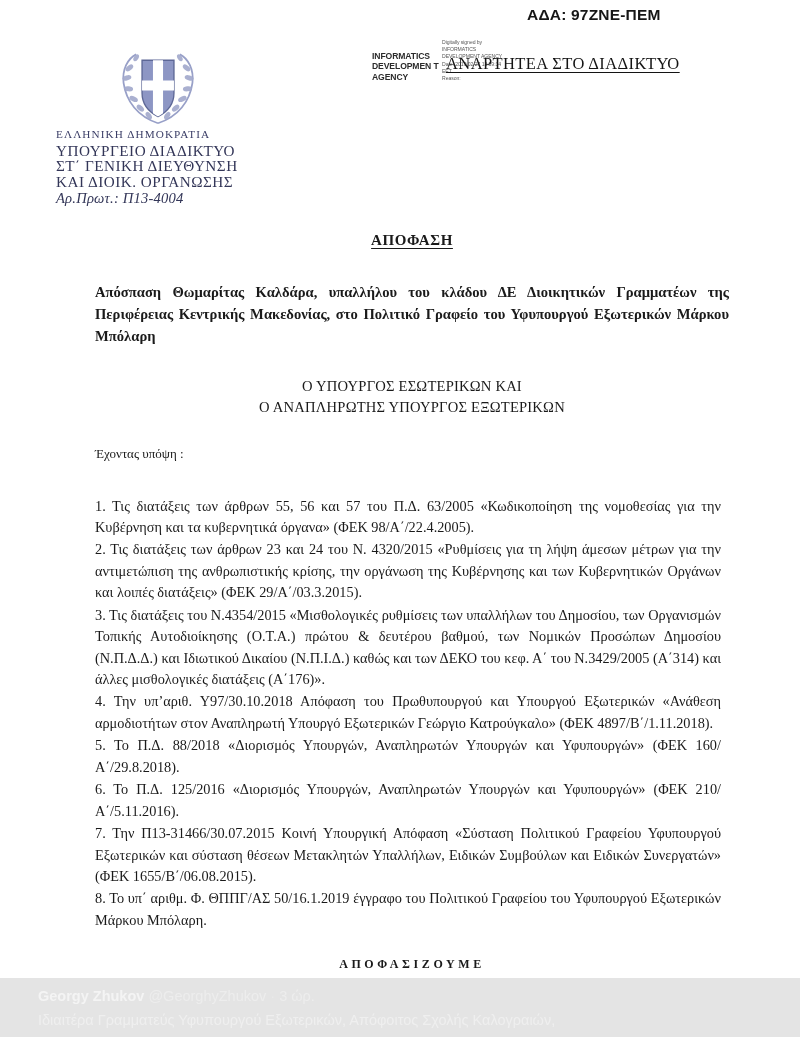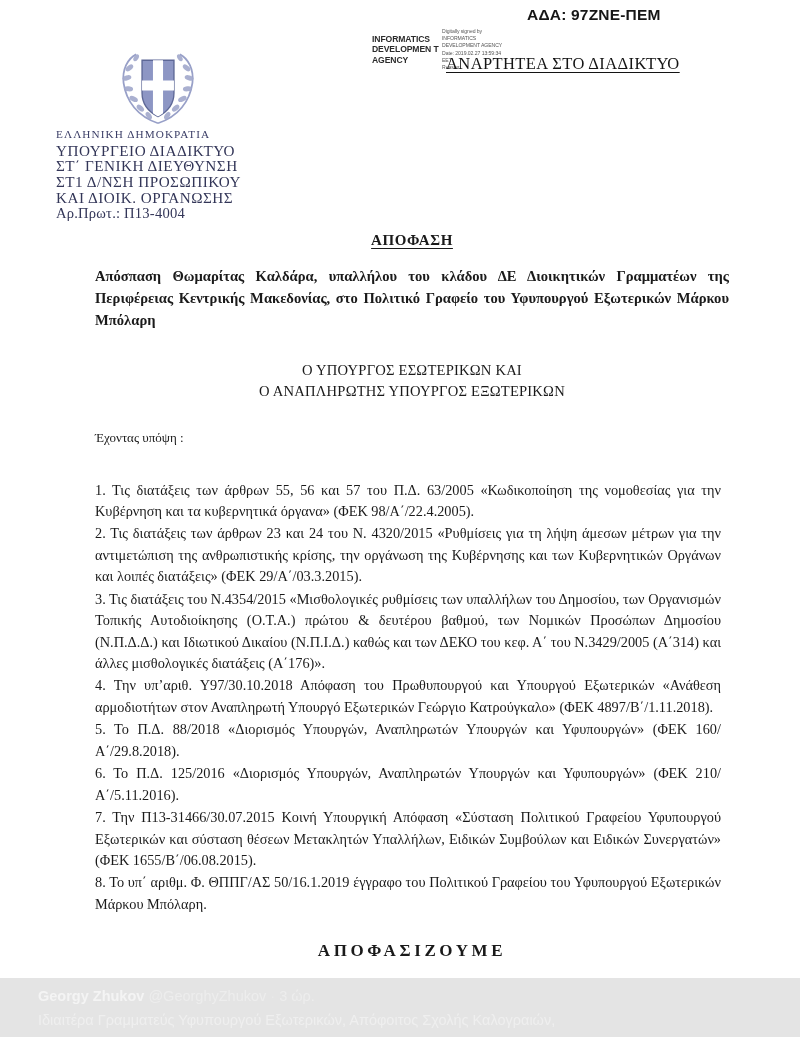--- a/index.html
+++ b/index.html
@@ -42,25 +42,25 @@
     font-size: 15.5px;
     font-weight: 700;
     letter-spacing: .2px;
     color: #161616;
     white-space: nowrap;
   }
 
   .sig-box {
     position: absolute;
     left: 372px;
-    top: 28px;
+    top: 39px;
     width: 170px;
     display: flex;
     gap: 2px;
-    align-items: center;
+    align-items: flex-end;
   }
   .sig-name {
     font-family: "Liberation Sans", sans-serif;
     font-size: 8.6px;
     line-height: 1.22;
     font-weight: 600;
     color: #2b2b2b;
     width: 68px;
     letter-spacing: -0.1px;
   }
@@ -121,38 +121,39 @@
     font-size: 15.2px;
     letter-spacing: .5px;
     color: #333658;
   }
   .ministry .l6 {
     display: block;
     font-size: 14.6px;
     letter-spacing: .2px;
     color: #333658;
     margin-top: 1px;
+    font-style: italic;
   }
 
   
   .doc {
     position: absolute;
     left: 95px;
     top: 232px;
     width: 634px;
   }
 
   .h-apofasi {
     text-align: center;
     font-size: 15px;
     font-weight: 700;
     letter-spacing: .6px;
     text-decoration: underline;
     text-underline-offset: 3px;
-    margin: 0 0 16px 0;
+    margin: 0 0 32px 0;
   }
 
   .subject {
     font-size: 14.6px;
     font-weight: 700;
     line-height: 1.52;
     text-align: justify;
     text-justify: inter-word;
     margin: 0 0 28px 0;
   }
@@ -174,21 +175,21 @@
   .clause {
     font-size: 14.3px;
     line-height: 1.50;
     text-align: justify;
     text-justify: inter-word;
     margin: 0 8px 1px 0;
   }
 
   .h-decide {
     text-align: center;
-    font-size: 17px;
+    font-size: 12px;
     font-weight: 700;
     letter-spacing: 3.6px;
     margin: 26px 0 16px 0;
   }
 
   .decision {
     font-size: 14.3px;
     line-height: 1.58;
     text-align: justify;
     text-justify: inter-word;
@@ -276,21 +277,20 @@
       </g>
       <path d="M31 17 H69 V56 C69 70 60 79 50 84 C40 79 31 70 31 56 Z" fill="#8d96c4" stroke="#5d6796" stroke-width="1.6"></path>
       <path d="M44 17 H56 V41 H69 V53 H56 V80 C54 81.6 52 83 50 84 C48 83 46 81.6 44 80 V53 H31 V41 H44 Z" fill="#ffffff"></path>
     </svg>
   </div>
 
   <div class="ministry">
     <span class="l1">ΕΛΛΗΝΙΚΗ ΔΗΜΟΚΡΑΤΙΑ</span>
     <span class="l2">ΥΠΟΥΡΓΕΙΟ ΔΙΑΔΙΚΤΥΟ</span>
     <span class="l3">ΣΤ΄ ΓΕΝΙΚΗ ΔΙΕΥΘΥΝΣΗ</span>
-    <span class="l4">ΣΤ1 Δ/ΝΣΗ ΠΡΟΣΩΠΙΚΟΥ</span>
     <span class="l5">ΚΑΙ ΔΙΟΙΚ. ΟΡΓΑΝΩΣΗΣ</span>
     <span class="l6">Αρ.Πρωτ.: Π13-4004</span>
   </div>
 
   <div class="doc">
 
     <div class="h-apofasi">ΑΠΟΦΑΣΗ</div>
 
     <p class="subject">Απόσπαση Θωμαρίτας Καλδάρα, υπαλλήλου του κλάδου ΔΕ Διοικητικών Γραμματέων της Περιφέρειας Κεντρικής Μακεδονίας, στο Πολιτικό Γραφείο του Υφυπουργού Εξωτερικών Μάρκου Μπόλαρη</p>
 

